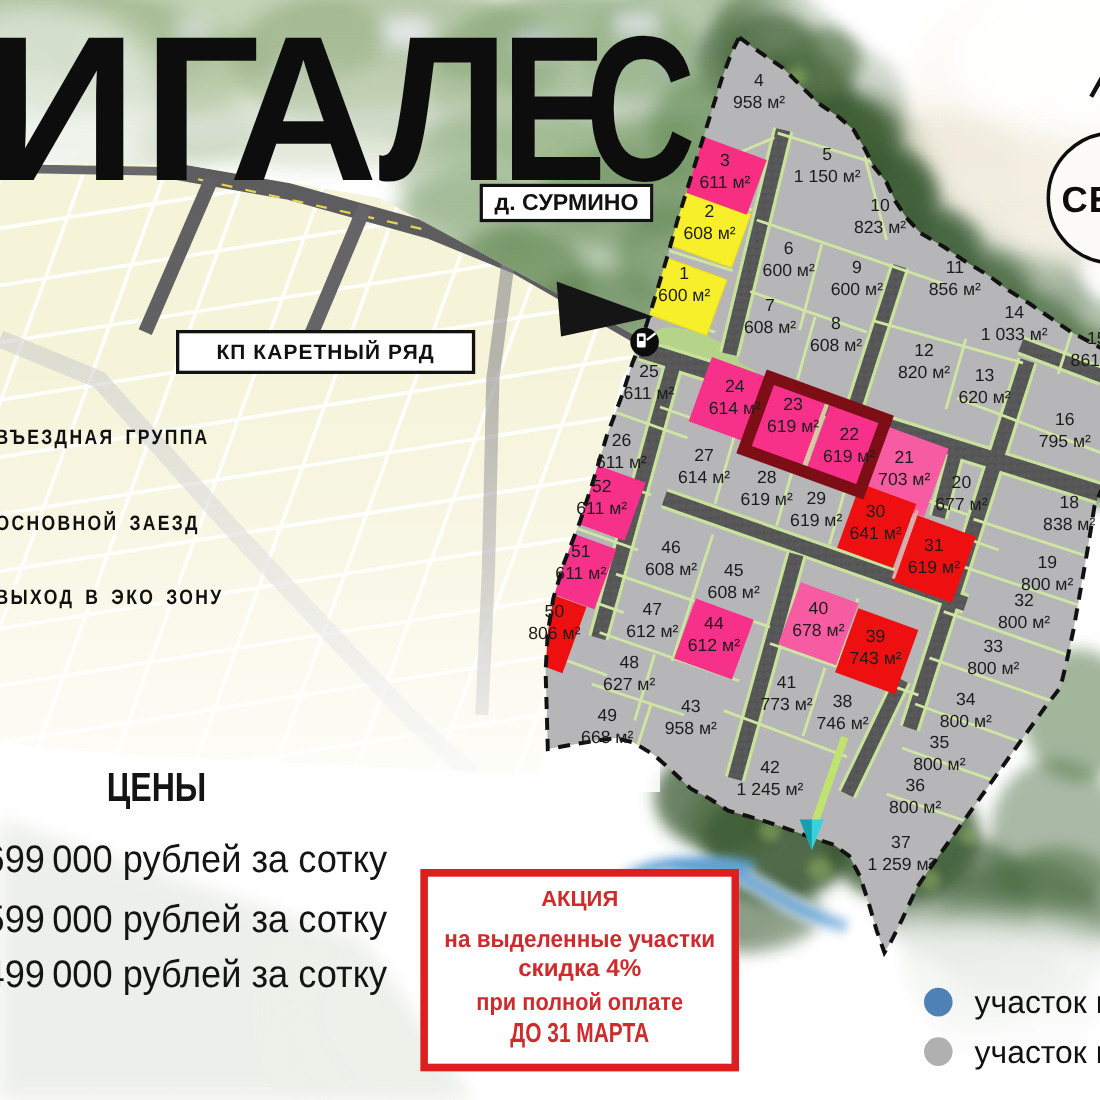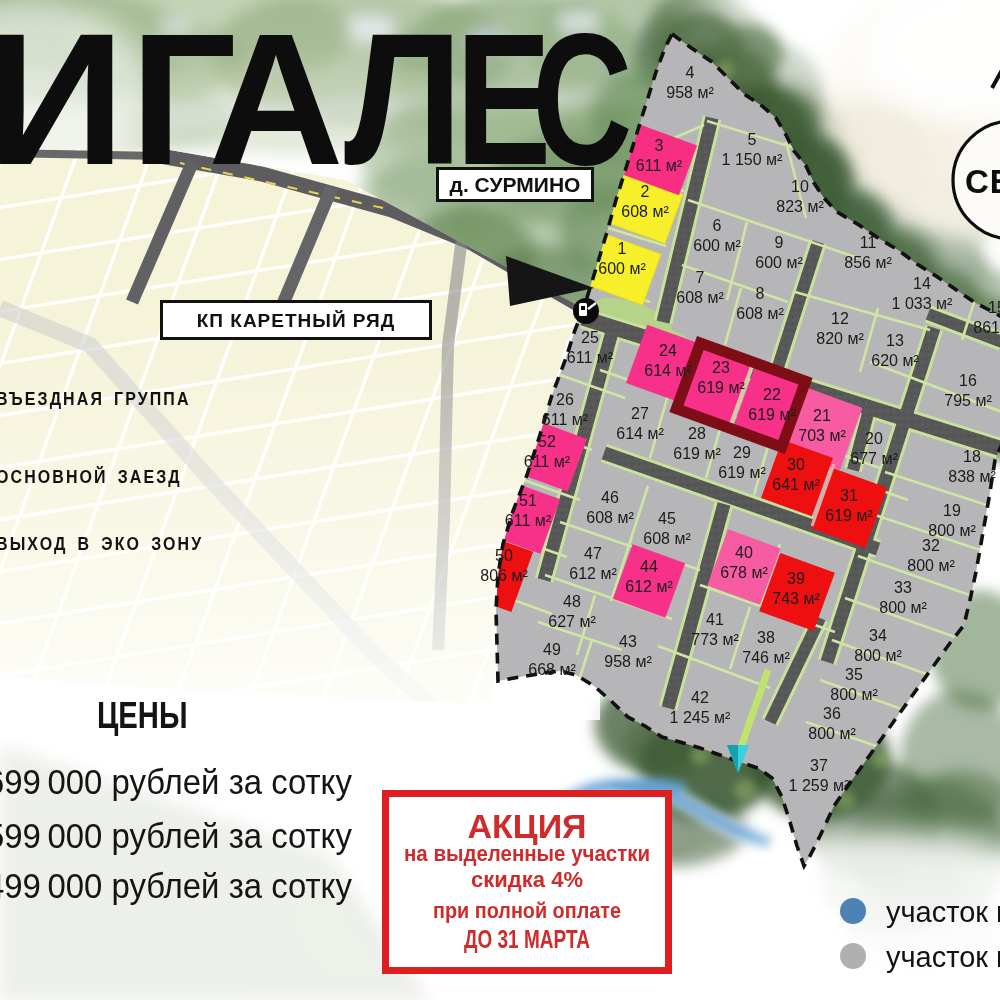--- a/index.html
+++ b/index.html
@@ -665,21 +665,21 @@
 
 <div class="abs" style="left:97px;top:695px;font-size:37px;font-weight:bold;color:#141414;transform:scaleX(.79);transform-origin:left;">ЦЕНЫ</div>
 
 <div class="abs" style="left:-14px;top:762px;font-size:35px;color:#141414;white-space:nowrap;transform:scaleX(.94);transform-origin:left;">699 000 рублей за сотку</div>
 
 <div class="abs" style="left:-14px;top:816px;font-size:35px;color:#141414;white-space:nowrap;transform:scaleX(.94);transform-origin:left;">599 000 рублей за сотку</div>
 
 <div class="abs" style="left:-14px;top:866px;font-size:35px;color:#141414;white-space:nowrap;transform:scaleX(.94);transform-origin:left;">499 000 рублей за сотку</div>
 
 <div class="abs" style="left:382px;top:790px;width:290px;height:184px;background:#fff;border:7px solid #dd1f1f;color:#cf2b2d;text-align:center;">
-<div class="abs" style="left:0;top:10px;width:276px;font-size:34px;font-weight:bold;">АКЦИЯ</div>
+<div class="abs" style="left:0;top:10px;width:276px;font-size:20px;font-weight:bold;">АКЦИЯ</div>
 <div class="abs" style="left:0;top:44px;width:276px;font-size:22px;font-weight:bold;white-space:nowrap;transform:scaleX(.93);">на выделенные участки</div>
 <div class="abs" style="left:0;top:70px;width:276px;font-size:22px;font-weight:bold;">скидка 4%</div>
 <div class="abs" style="left:0;top:101px;width:276px;font-size:22px;font-weight:bold;transform:scaleX(.9);">при полной оплате</div>
 <div class="abs" style="left:0;top:128px;width:276px;font-size:25px;font-weight:bold;transform:scaleX(.76);">ДО 31 МАРТА</div>
 </div>
 
 <svg class="abs" style="left:820px;top:880px" width="180" height="120" viewBox="0 0 180 120">
 
 <circle cx="33" cy="31" r="13" fill="#4e82b4"></circle>
 

